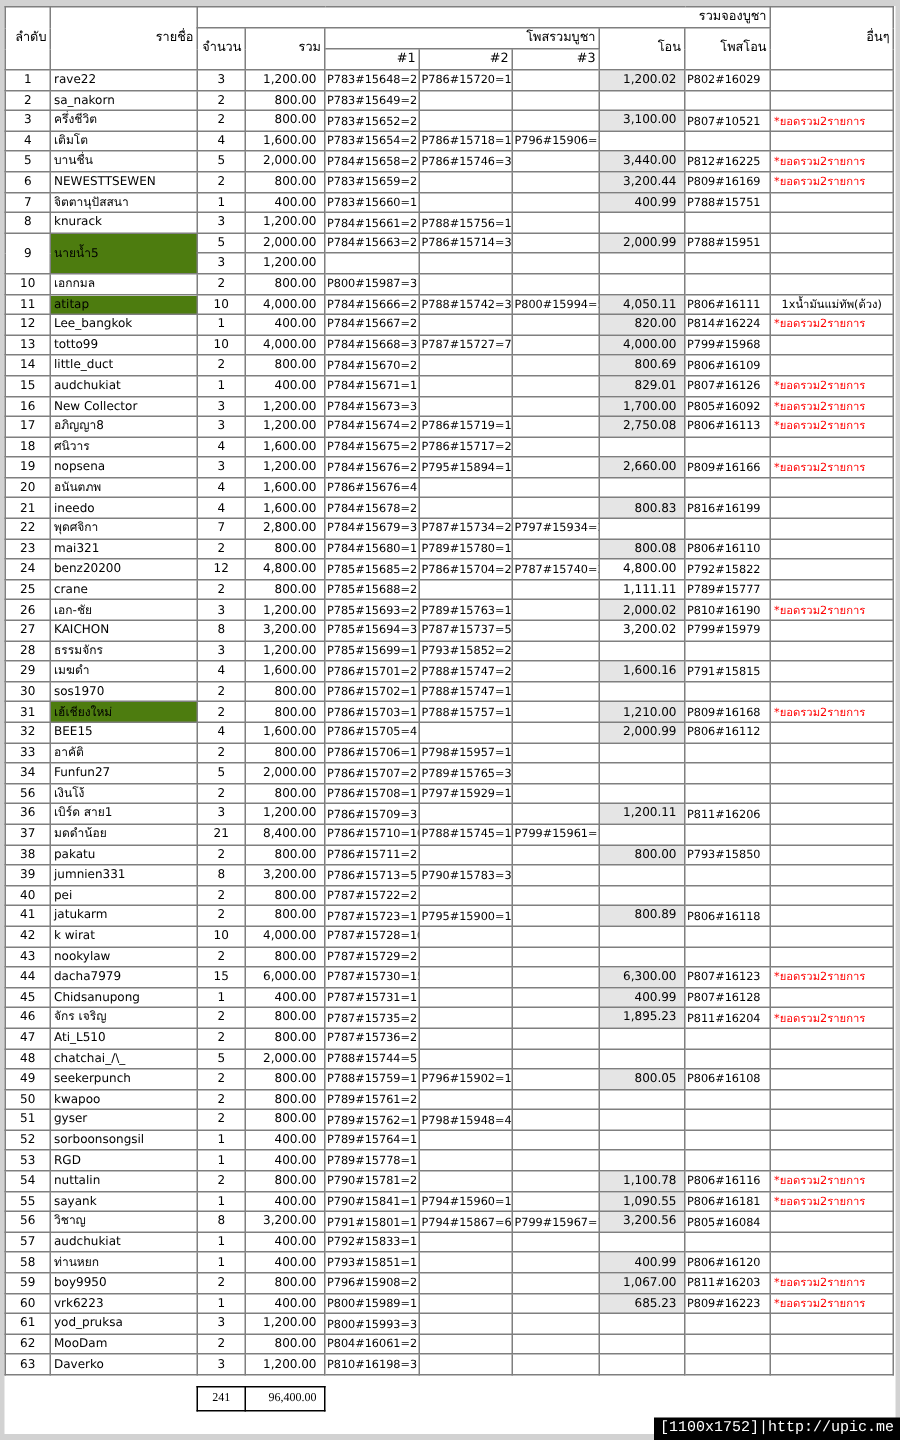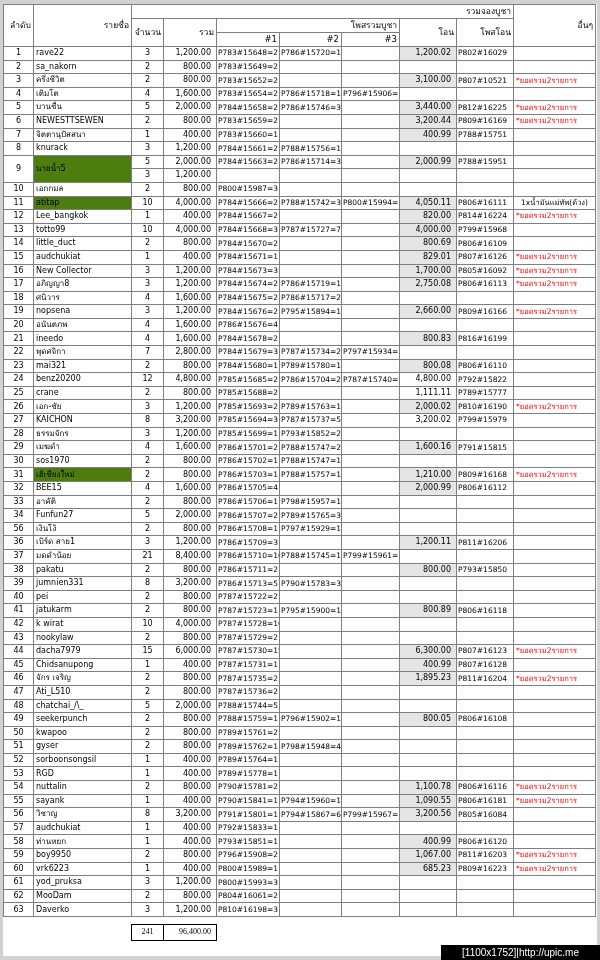--- a/index.html
+++ b/index.html
@@ -45,24 +45,24 @@
   td.hl-g { background: #4d7c0f; }
   tfoot tr.nb td { border: none; background: transparent; }
   tfoot tr.spacer td { height: 8px; }
   tfoot tr.totals td { height: 16px; font-family: Liberation Serif, serif; }
   tfoot td.tbox { border: 1px solid #000 !important; }
   .watermark {
     position: absolute;
     right: 0; bottom: 0;
     background: #000;
     color: #fff;
-    font-family: Liberation Sans, sans-serif;
+    font-family: Liberation Mono, monospace;
     font-size: 10px;
     line-height: 15px;
-    padding: 0 21px;
+    padding: 0 4px;
   }
 </style>
 </head>
 <body>
 
 <div class="sheet">
   <table>
     <colgroup>
       <col style="width:30px">
         <col style="width:98px">

